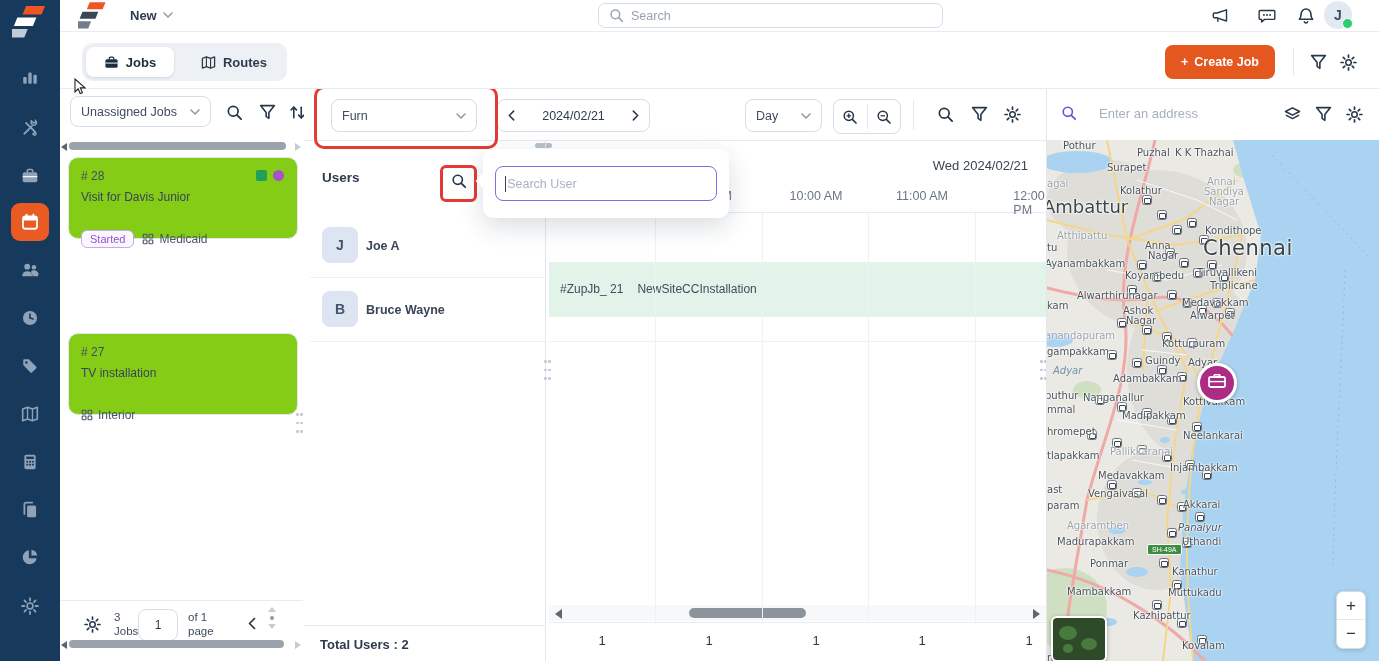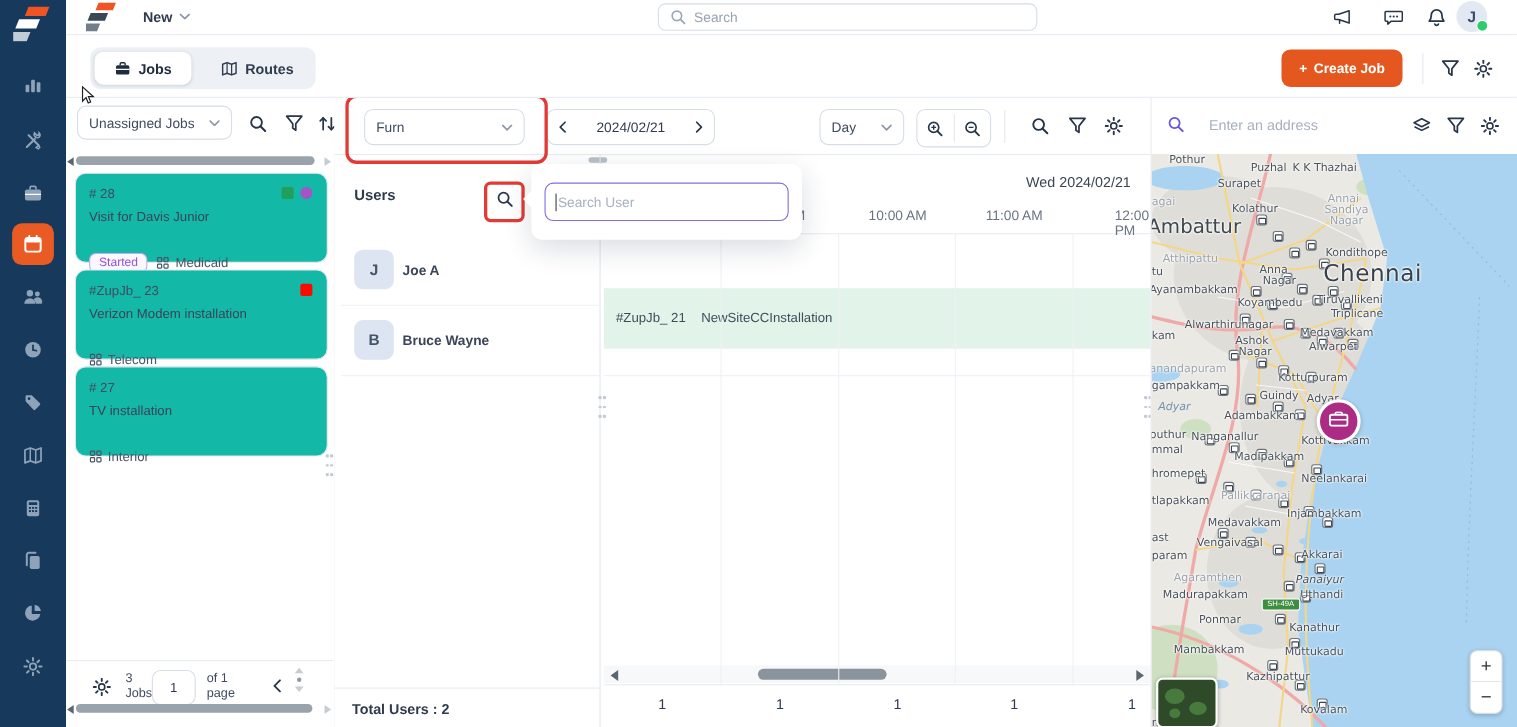--- a/index.html
+++ b/index.html
@@ -47,21 +47,21 @@
               font-size:12.5px;font-weight:bold;display:flex;align-items:center;justify-content:center;gap:6px;}
   .tb2-div{left:1233px;top:17px;width:1px;height:28px;background:#e3e8ef;}
 
   
   .jobs-panel{left:60px;top:88px;width:244px;height:573px;background:#fff;border-right:1px solid #e2e7ee;}
   .uj-select{left:10px;top:8px;width:141px;height:31px;}
   .jp-ic{top:16px;width:17px;height:17px;}
   .hscroll{height:10px;}
   .hs-thumb{position:absolute;top:1px;height:8px;border-radius:4px;background:#9aa3ac;}
   .tri{width:0;height:0;border-style:solid;position:absolute;}
-  .card{left:8px;width:230px;height:82px;background:#14b8a6;border:1px solid #e3e8ef;border-radius:10px;
+  .card{left:8px;width:230px;height:82px;background:#84cc16;border:1px solid #e3e8ef;border-radius:10px;
         box-sizing:border-box;padding:11px 12px;}
   .card .jid{font-size:12px;color:#3f4c61;}
   .card .jtitle{font-size:12px;color:#38445a;margin-top:7px;}
   .card .jrow{display:flex;align-items:center;gap:8px;margin-top:25px;height:20px;}
   .badge{border:1.5px solid #c9a8ef;color:#9254d1;background:#fbf7ff;border-radius:6px;
          font-size:11px;padding:2px 8px;}
   .cat{display:flex;align-items:center;gap:5px;font-size:12px;color:#4a5568;}
   .ind-sq{width:11px;height:11px;border-radius:2px;}
   .ind-ci{width:11px;height:11px;border-radius:50%;}
   .jp-footer{left:0;top:512px;width:243px;height:48px;border-top:1px solid #e8ecf1;}
@@ -463,33 +463,20 @@
         <span class="badge">Started</span>
         <span class="cat">
           <svg width="12" height="12" style="color:#4a5568">
               <use href="#i-grid4"></use>
             </svg>
           <span>Medicaid</span>
         </span>
       </div>
     </div>
 
-    <div class="abs card" style="top:157px">
-      <div class="jid">#ZupJb_ 23</div>
-      <i class="abs ind-sq" style="right:13px;top:12px;background:#FA0B00"></i>
-      <div class="jtitle">Verizon Modem installation</div>
-      <div class="jrow">
-        <span class="cat">
-          <svg width="12" height="12" style="color:#4a5568">
-              <use href="#i-grid4"></use>
-            </svg>
-          <span>Telecom</span>
-        </span>
-      </div>
-    </div>
 
     <div class="abs card" style="top:245px">
       <div class="jid"># 27</div>
       <div class="jtitle">TV installation</div>
       <div class="jrow">
         <span class="cat">
           <svg width="12" height="12" style="color:#4a5568">
               <use href="#i-grid4"></use>
             </svg>
           <span>Interior</span>

